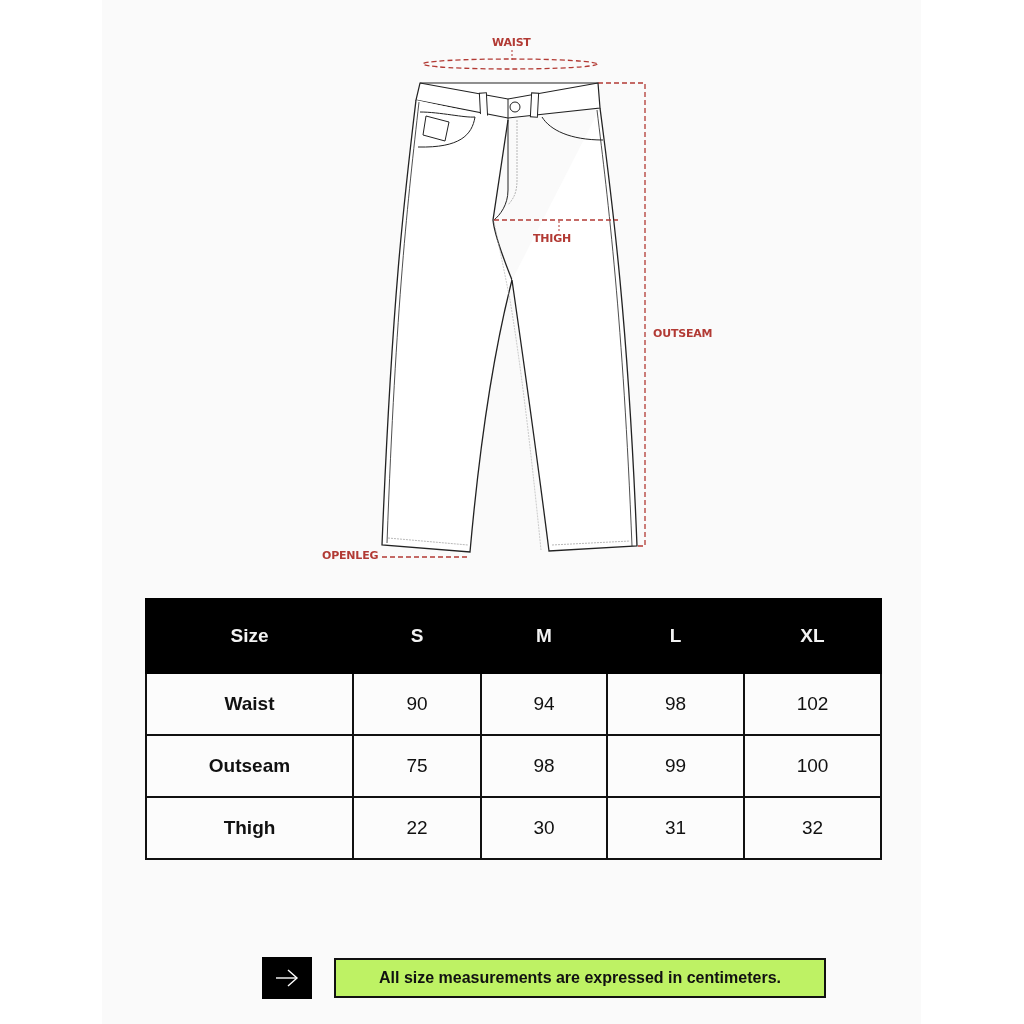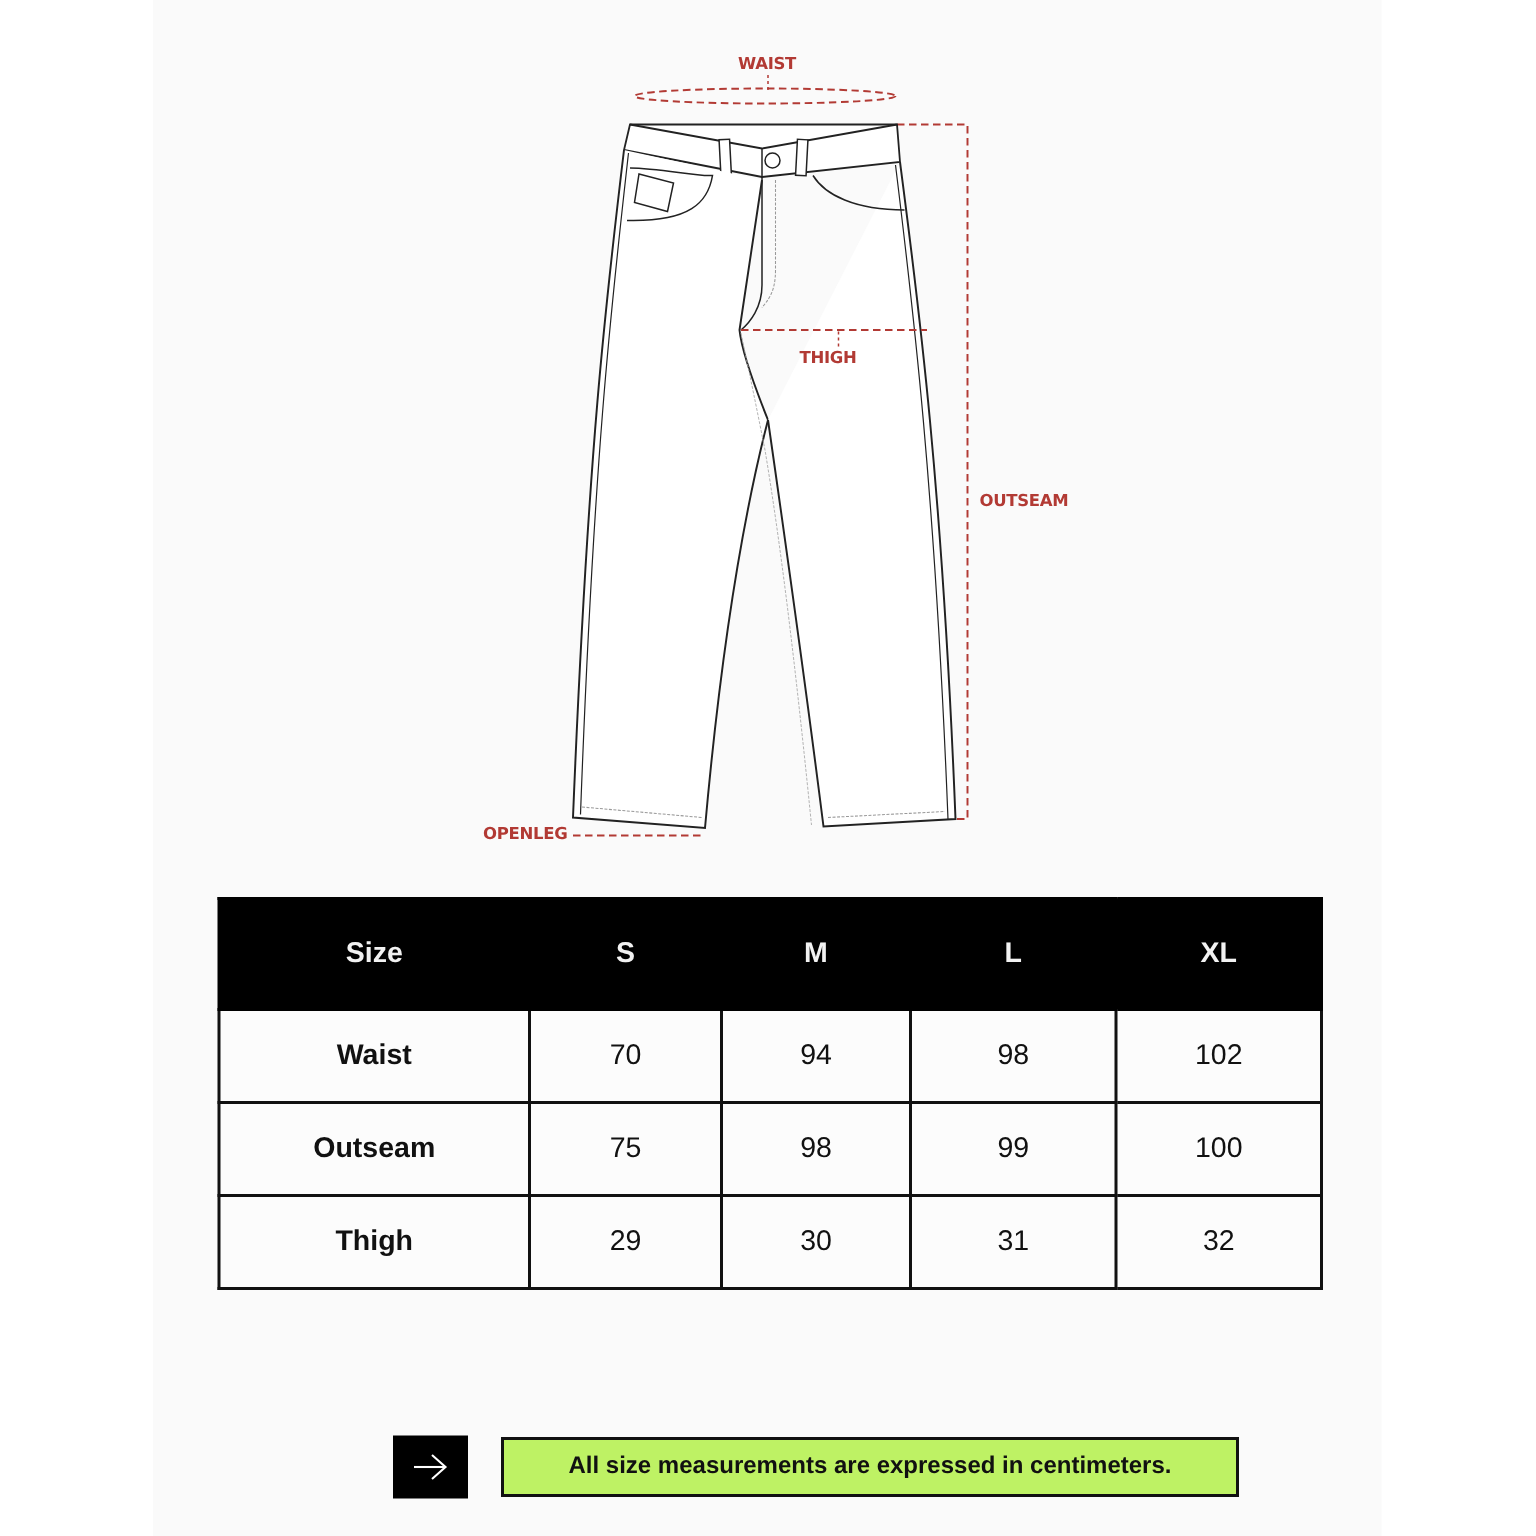--- a/index.html
+++ b/index.html
@@ -105,35 +105,35 @@
       <th>Size</th>
       <th>S</th>
       <th>M</th>
       <th>L</th>
       <th>XL</th>
     </tr>
   </thead>
   <tbody>
     <tr>
       <td class="rowhead">Waist</td>
-      <td>70</td>
+      <td>90</td>
       <td>94</td>
       <td>98</td>
       <td>102</td>
     </tr>
     <tr>
       <td class="rowhead">Outseam</td>
       <td>75</td>
       <td>98</td>
       <td>99</td>
       <td>100</td>
     </tr>
     <tr>
       <td class="rowhead">Thigh</td>
-      <td>29</td>
+      <td>22</td>
       <td>30</td>
       <td>31</td>
       <td>32</td>
     </tr>
   </tbody>
 </table>
 
 <div class="arrow-btn">
   <svg width="26" height="20" viewBox="0 0 26 20">
     <line x1="2" y1="10" x2="23" y2="10" stroke="#fff" stroke-width="1.4"></line>

